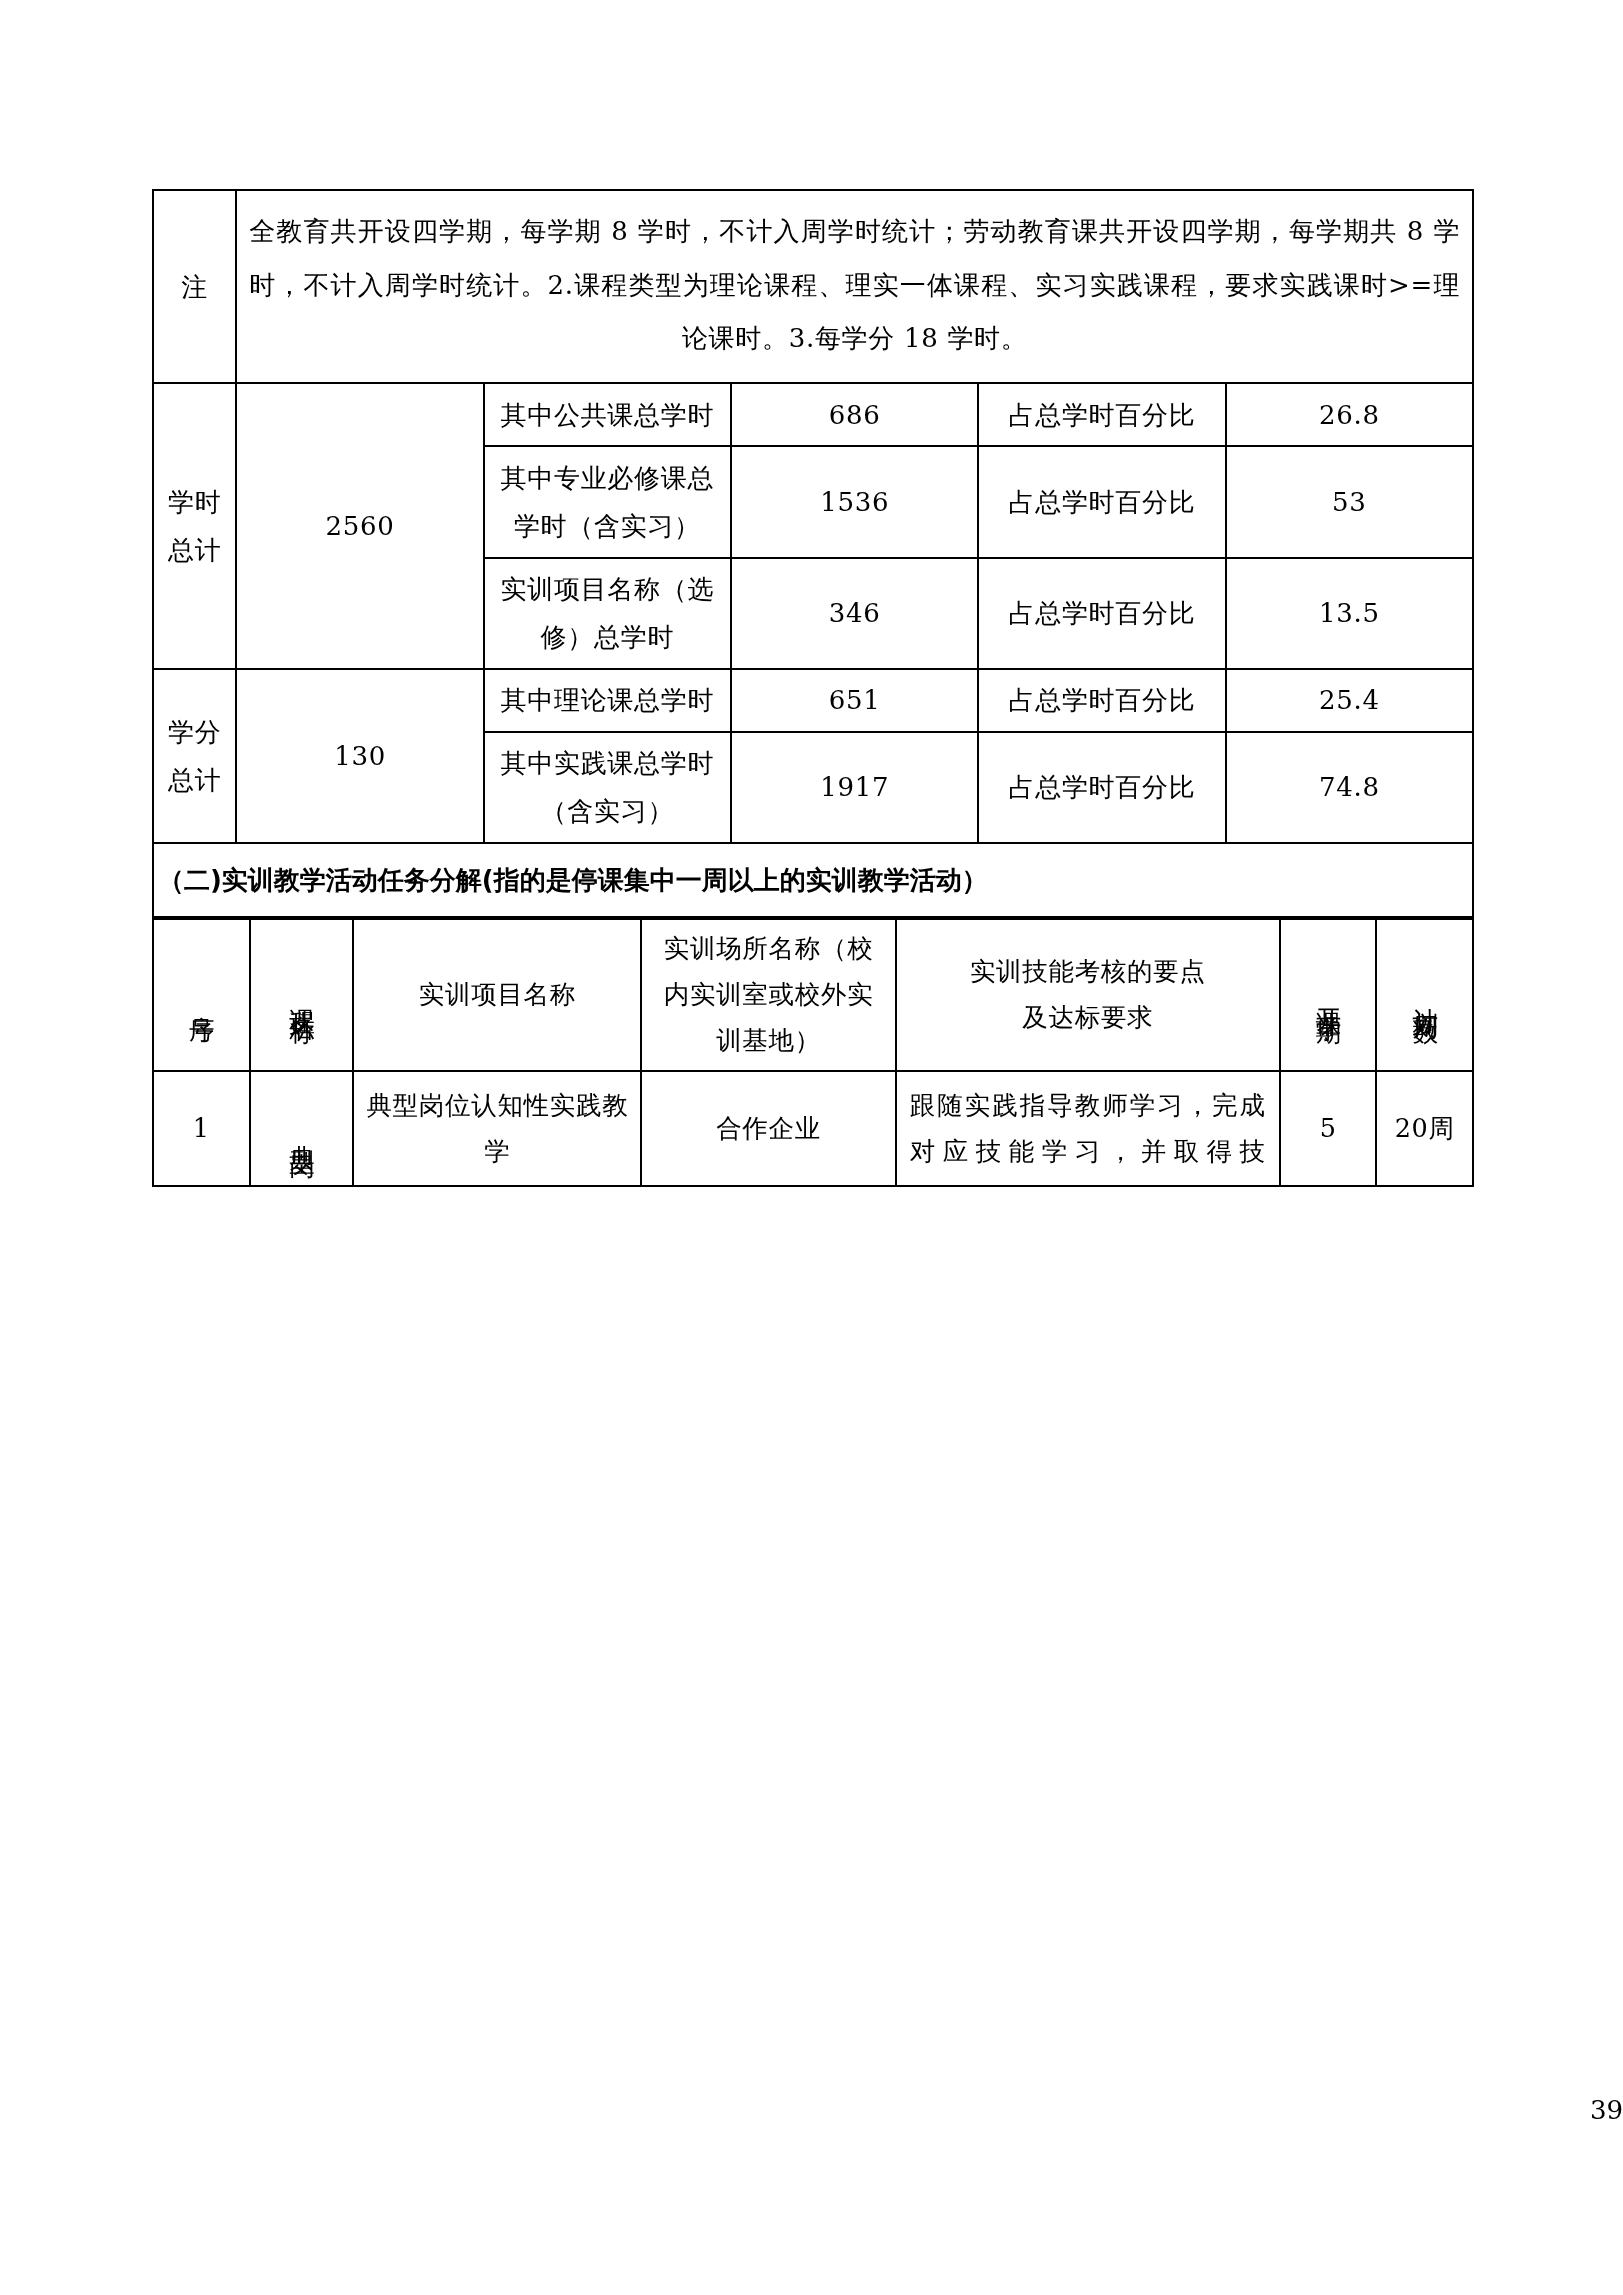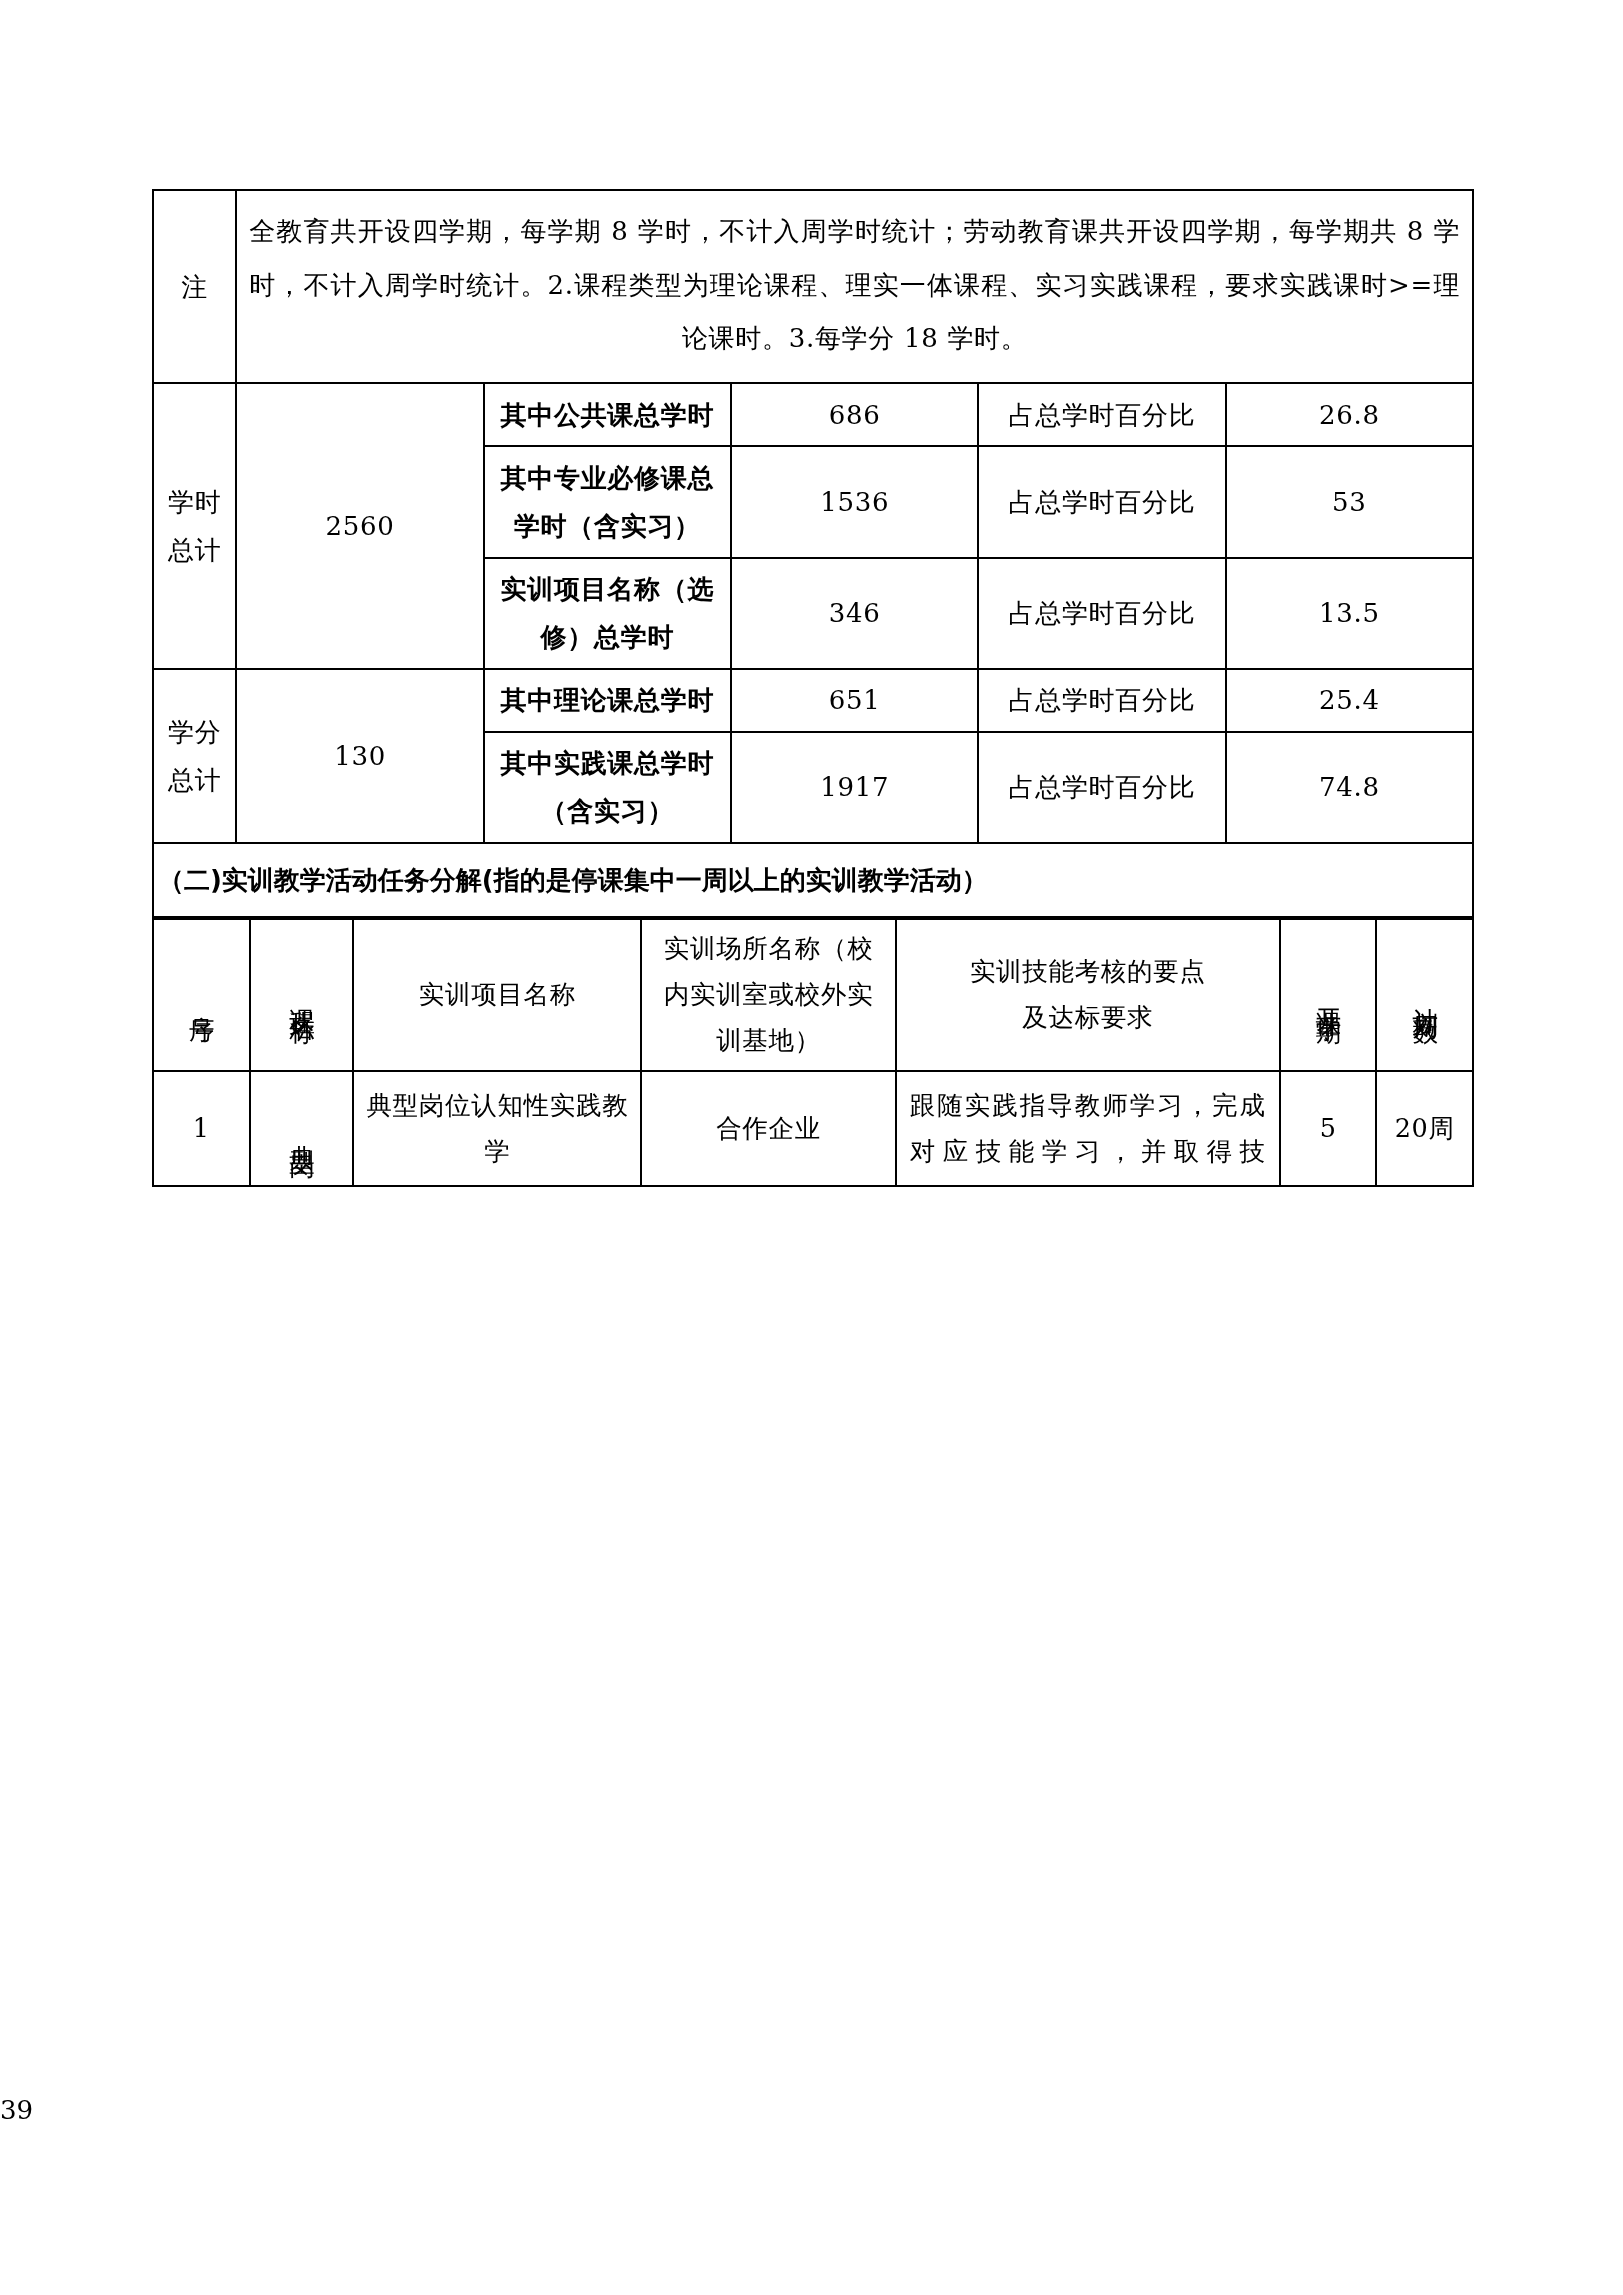--- a/index.html
+++ b/index.html
@@ -50,21 +50,21 @@
   }
   .note-text {
     text-align: justify;
     text-align-last: center;
     font-size: 26px;
     line-height: 2.05;
     padding: 14.4px 11.8px 17px 11.8px;
   }
   .c-label { width: 196px; text-align: center; }
   .c-value { width: 209px; }
-  .c-sub   { width: 393px; font-weight: bold; }
+  .c-sub   { width: 393px; }
   .c-num   { width: 79px; }
   .c-pct   { width: 275px; }
   .c-pval  { width: 105px; }
 
   .sec-title {
     text-align: left;
     font-size: 26px;
     font-weight: bold;
     letter-spacing: 0px;
     padding: 11.8px 3.9px;
@@ -93,21 +93,21 @@
     text-align: justify;
     text-align-last: justify;
     padding: 10.5px 13px;
     line-height: 1.95;
   }
   .pagenum {
     position: absolute;
     left: 0;
     top: 2095px;
     width: 1623px;
-    text-align: left;
+    text-align: right;
     font-size: 26px;
     font-family: "DejaVu Serif", "Liberation Serif", serif;
   }
   .cut {
     overflow: hidden;
   }
 </style>
 </head>
 <body>
 

